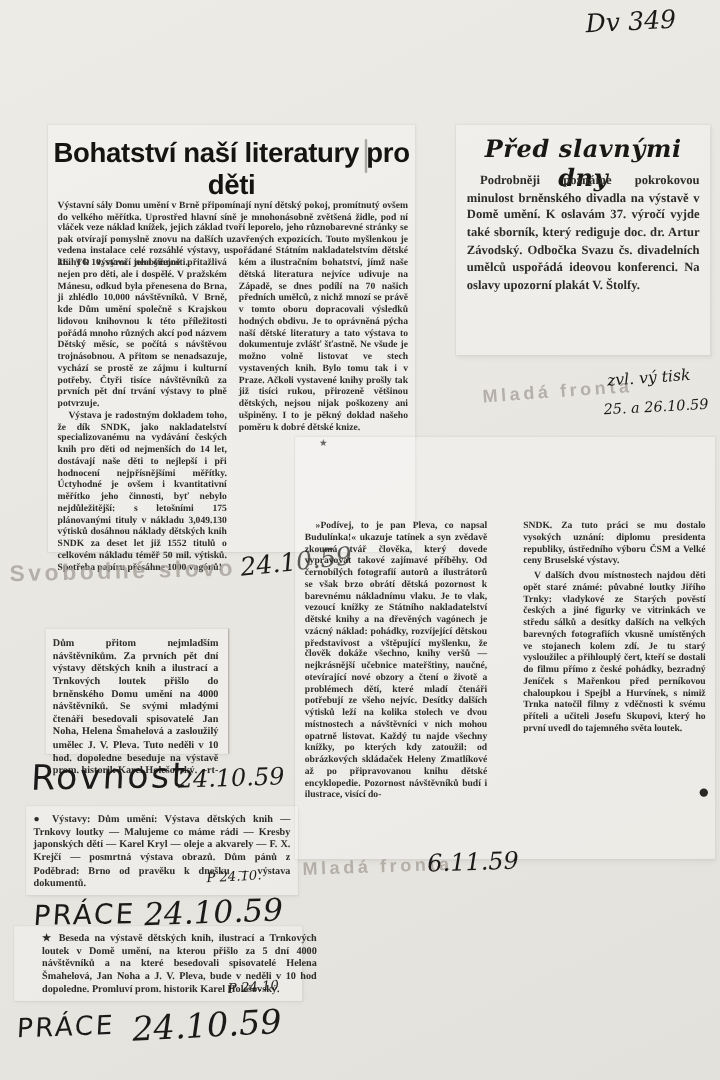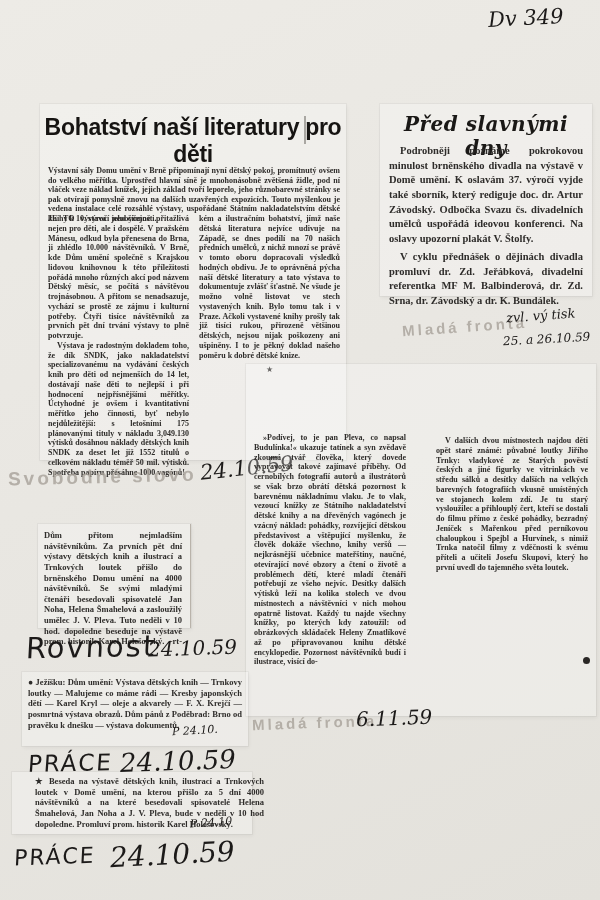--- a/index.html
+++ b/index.html
@@ -49,34 +49,34 @@
   </div>
   <div class="mark" style="left:304px;top:116px;width:2px;height:28px;opacity:.55;"></div>
 
   <div class="stamp" style="left:8px;top:466px;font-size:19px;transform:rotate(-1.5deg);">Svobodné slovo</div>
   <div class="hw" style="left:200px;top:456px;font-size:21px;transform:rotate(-6deg);">24.10.59</div>
 
   <div class="clip" style="left:380px;top:104px;width:212px;height:192px;">
     <div class="headline-ser-it" style="position:absolute;left:0;top:8px;width:100%;text-align:center;font-size:20px;letter-spacing:.5px;">Před slavnými dny</div>
     <div class="news" style="position:absolute;left:9px;top:40px;width:194px;font-size:10.5px;line-height:1.4;">
       <p class="indent" style="text-indent:11px;">Podrobněji poznáme pokrokovou minulost brněnského divadla na výstavě v Domě umění. K oslavám 37. výročí vyjde také sborník, který rediguje doc. dr. Artur Závodský. Odbočka Svazu čs. divadelních umělců uspořádá ideovou konferenci. Na oslavy upozorní plakát V. Štolfy.</p>
-      <p class="indent" style="text-indent:11px;margin-top:3px;">V cyklu přednášek o dějinách divadla promluví dr. Zd. Jeřábková, divadelní referentka MF M. Balbinderová, dr. Zd. Srna, dr. Závodský a dr. K. Bundálek.</p>
     </div>
   </div>
 
   <div class="stamp" style="left:402px;top:318px;font-size:15px;transform:rotate(-4deg);">Mladá fronta</div>
   <div class="hw" style="left:506px;top:308px;font-size:13px;transform:rotate(-4deg);">zvl. vý tisk</div>
   <div class="hw" style="left:503px;top:332px;font-size:12px;transform:rotate(-3deg);">25. a 26.10.59</div>
 
   <div class="clip" style="left:246px;top:364px;width:350px;height:352px;">
     <div class="cols" style="left:8px;top:69px;width:334px;gap:30px;">
       <div class="news" style="width:160px;font-size:8px;line-height:1.22;">
         <p class="indent">»Podívej, to je pan Pleva, co napsal Budulínka!« ukazuje tatínek a syn zvědavě zkoumá tvář člověka, který dovede vypravovat takové zajímavé příběhy. Od černobílých fotografií autorů a ilustrátorů se však brzo obrátí dětská pozornost k barevnému nákladnímu vlaku. Je to vlak, vezoucí knížky ze Státního nakladatelství dětské knihy a na dřevěných vagónech je vzácný náklad: pohádky, rozvíjející dětskou představivost a vštěpující myšlenku, že člověk dokáže všechno, knihy veršů — nejkrásnější učebnice mateřštiny, naučné, otevírající nové obzory a čtení o životě a problémech dětí, které mladí čtenáři potřebují ze všeho nejvíc. Desítky dalších výtisků leží na kolika stolech ve dvou místnostech a návštěvníci v nich mohou opatrně listovat. Každý tu najde všechny knížky, po kterých kdy zatoužil: od obrázkových skládaček Heleny Zmatlíkové až po připravovanou knihu dětské encyklopedie. Pozornost návštěvníků budí i ilustrace, visící do-</p>
       </div>
       <div class="news" style="width:160px;font-size:8px;line-height:1.22;">
+        <p>SNDK. Za tuto práci se mu dostalo vysokých uznání: diplomu presidenta republiky, ústředního výboru ČSM a Velké ceny Bruselské výstavy.</p>
         <p class="indent" style="margin-top:3px;">V dalších dvou místnostech najdou děti opět staré známé: půvabné loutky Jiřího Trnky: vladykové ze Starých pověstí českých a jiné figurky ve vitrinkách ve středu sálků a desítky dalších na velkých barevných fotografiích vkusně umístěných ve stojanech kolem zdí. Je tu starý vysloužilec a přihlouplý čert, kteří se dostali do filmu přímo z české pohádky, bezradný Jeníček s Mařenkou před perníkovou chaloupkou i Spejbl a Hurvínek, s nimiž Trnka natočil filmy z vděčnosti k svému příteli a učiteli Josefu Skupovi, který ho první uvedl do tajemného světa loutek.</p>
       </div>
     </div>
   </div>
   <div class="speck" style="left:583px;top:657px;"></div>
 
   <div class="stamp" style="left:252px;top:714px;font-size:15px;transform:rotate(-2deg);">Mladá fronta</div>
   <div class="hw" style="left:356px;top:706px;font-size:20px;transform:rotate(-2deg);">6.11.59</div>
 
   <div class="clip" style="left:38px;top:524px;width:152px;height:104px;border-right:1px solid #b9b3aa;">
@@ -86,21 +86,21 @@
         <span style="float:right;">-rt-</span></p>
     </div>
   </div>
 
   <div class="hw-caps" style="left:26px;top:630px;font-size:29px;transform:rotate(-1deg) skewX(-4deg);">Rovnost</div>
   <div class="hw" style="left:148px;top:636px;font-size:20px;transform:rotate(-2deg);">24.10.59</div>
 
   <div class="clip" style="left:22px;top:672px;width:226px;height:74px;">
     <div class="news" style="position:absolute;left:6px;top:5px;width:214px;font-size:8.5px;line-height:1.25;">
       <p><span>●</span>
-        <b>Ježíšku: Dům umění:</b>
+        <b>Výstavy: Dům umění:</b>
         <span>Výstava dětských knih — Trnkovy loutky — Malujeme co máme rádi — Kresby japonských dětí — Karel Kryl — oleje a akvarely — F. X. Krejčí — posmrtná výstava obrazů.</span>
         <b>Dům pánů z Poděbrad:</b>
         <span>Brno od pravěku k dnešku — výstava dokumentů.</span></p>
     </div>
     <div class="hw" style="left:150px;top:52px;font-size:11px;transform:rotate(-3deg);">P 24.10.</div>
   </div>
 
   <div class="hw-caps" style="left:28px;top:750px;font-size:23px;transform:rotate(-1deg) skewX(-5deg);">PRÁCE</div>
   <div class="hw" style="left:120px;top:746px;font-size:26px;transform:rotate(-2deg);">24.10.59</div>
 

